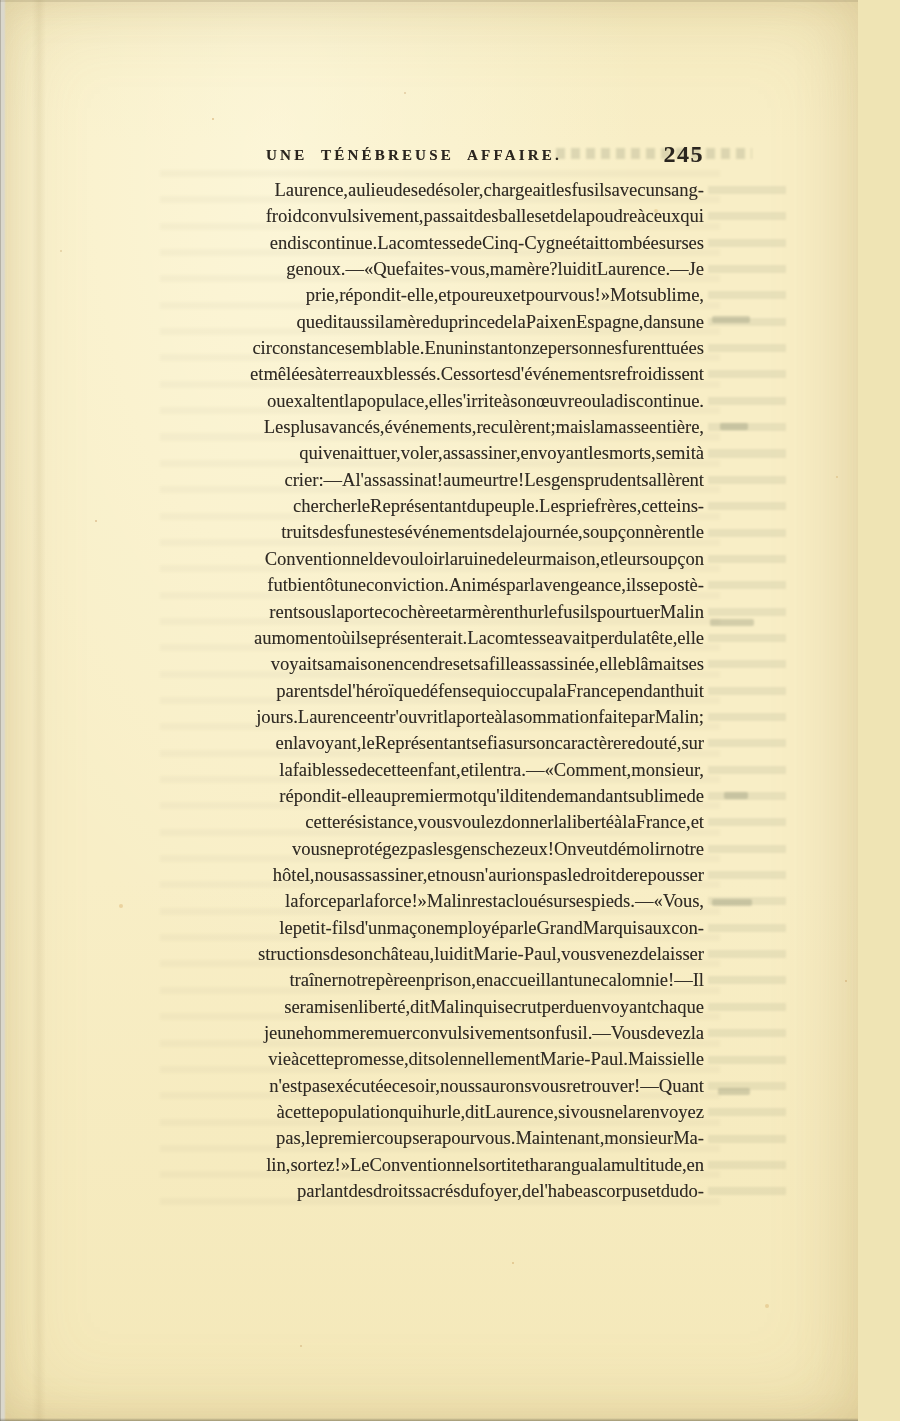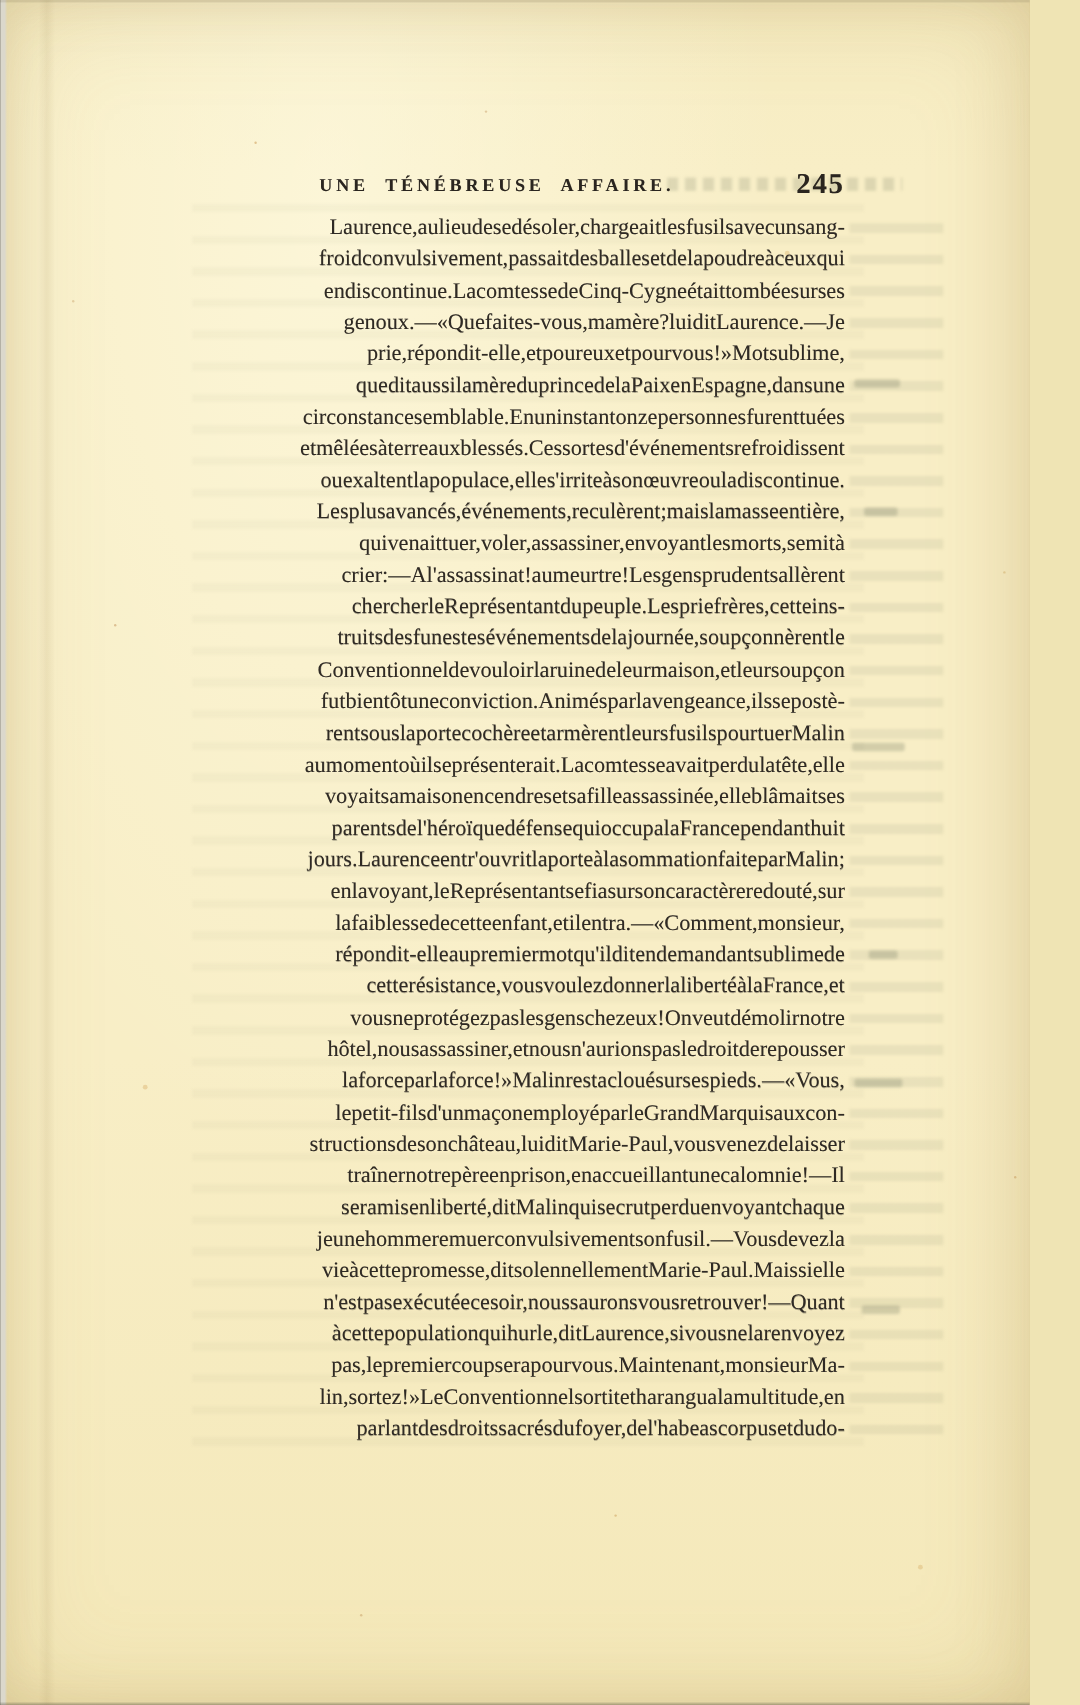--- a/index.html
+++ b/index.html
@@ -333,21 +333,21 @@
         <span class="w"><span>postè-</span></span>
       </div>
       <div class="line">
         <span class="w"><span>rent</span></span>
         <span class="w"><span>sous</span></span>
         <span class="w"><span>la</span></span>
         <span class="w"><span>porte</span></span>
         <span class="w"><span>cochère</span></span>
         <span class="w"><span>et</span></span>
         <span class="w"><span>armèrent</span></span>
-        <span class="w"><span>leurs</span></span>
+        <span class="w"><span>hurle</span></span>
         <span class="w"><span>fusils</span></span>
         <span class="w"><span>pour</span></span>
         <span class="w"><span>tuer</span></span>
         <span class="w"><span>Malin</span></span>
       </div>
       <div class="line">
         <span class="w"><span>au</span></span>
         <span class="w"><span>moment</span></span>
         <span class="w"><span>où</span></span>
         <span class="w"><span>il</span></span>

